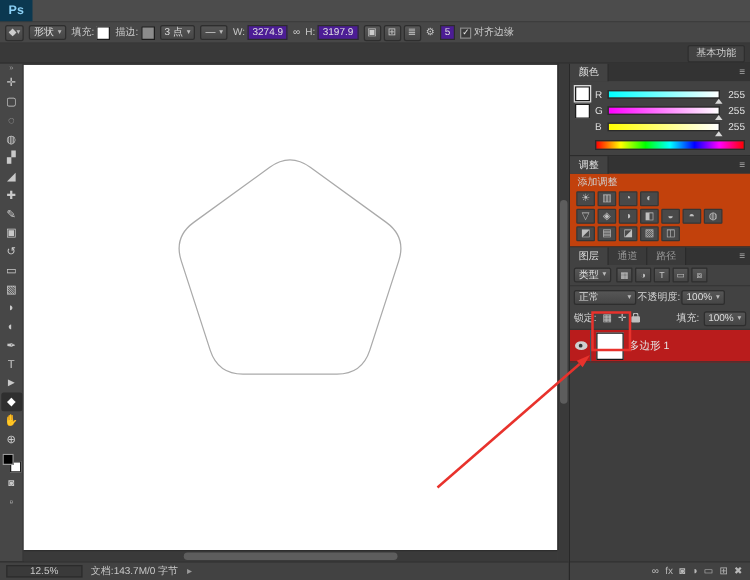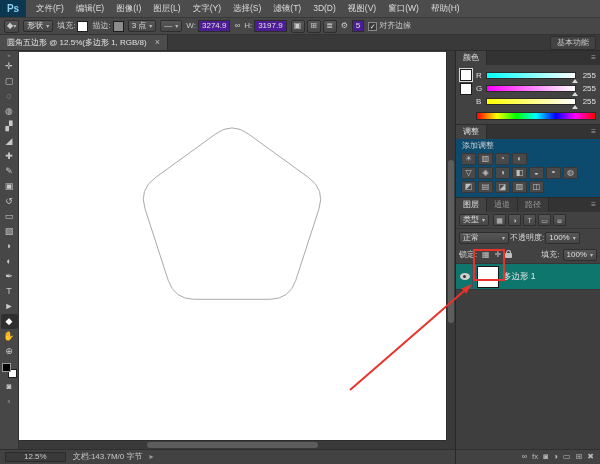--- a/index.html
+++ b/index.html
@@ -73,35 +73,35 @@
   .cp-swatch{width:12px;height:12px;background:#fff;border:1px solid #1c1c1c}
   .cp-swatch.selected{outline:1px solid #d8d8d8}
   .color-main{flex:1}
   .chan-row{display:flex;align-items:center;gap:3px;height:13px}
   .chan-label{width:7px;font-size:8px;color:#ddd}
   .chan-slider{flex:1;height:7px;border:1px solid #2a2a2a;position:relative}
   .chan-marker{position:absolute;right:-3px;bottom:-5px;width:0;height:0;border-left:3px solid transparent;border-right:3px solid transparent;border-bottom:4px solid #d8d8d8}
   .chan-value{width:17px;text-align:right;font-size:8px;color:#e0e0e0}
   .spectrum{height:8px;margin-top:4px;border:1px solid #2a2a2a;background:linear-gradient(to right,#ff0000,#ffff00,#00ff00,#00ffff,#0000ff,#ff00ff,#ff0000)}
 
-  .adj-panel{background:#0c4a6e;border-bottom:1px solid #2c2c2c;padding-bottom:3px}
+  .adj-panel{background:#c2410c;border-bottom:1px solid #2c2c2c;padding-bottom:3px}
   .adj-heading{padding:3px 6px 2px;font-size:8px;color:#cfcfcf}
   .adj-row{display:flex;gap:2px;padding:1px 5px}
   .adj-icon{width:15px;height:12px;background:#494949;border:1px solid #363636;border-radius:1px;display:flex;align-items:center;justify-content:center;font-size:8px;color:#c0c0c0}
 
   .layers-panel{flex:1;min-height:0;display:flex;flex-direction:column;background:#424242}
   .filter-row{height:17px;min-height:17px;display:flex;align-items:center;gap:2px;padding:0 3px;border-bottom:1px solid #363636;font-size:8px}
   .filter-icon{width:13px;height:12px;display:flex;align-items:center;justify-content:center;background:linear-gradient(#565656,#464646);border:1px solid #2e2e2e;border-radius:1px;font-size:7px;color:#c5c5c5}
   .blend-row{height:18px;min-height:18px;display:flex;align-items:center;gap:1px;padding:0 3px;font-size:8px}
   .blend-dd{width:50px;justify-content:space-between}
   .lock-row{height:17px;min-height:17px;display:flex;align-items:center;gap:3px;padding:0 3px;font-size:8px;border-bottom:1px solid #363636}
   .lock-icon{width:11px;height:12px;display:flex;align-items:center;justify-content:center;font-size:8px;color:#c5c5c5}
   .layers-list{flex:1;background:#3e3e3e;overflow:hidden}
   .layer-row{height:26px;display:flex;align-items:center;gap:4px;padding:0 3px 0 2px;border-bottom:1px solid #353535;background:#434343}
-  .layer-row.selected{background:#0f766e}
+  .layer-row.selected{background:#b91c1c}
   .eye-cell{width:15px;min-width:15px;height:100%;display:flex;align-items:center;justify-content:center;border-right:1px solid #383838}
   .layer-row.selected .eye-cell{border-right-color:#42525e}
   .eye{position:relative;width:10px;height:7px;background:#cfcfcf;border-radius:50%}
   .eye::after{content:"";position:absolute;left:3px;top:2px;width:3px;height:3px;background:#333;border-radius:50%}
   .thumb{width:22px;height:22px;min-width:22px;background:#fff;border:1px solid #161616}
   .layer-name{font-size:8.5px;color:#e6e6e6;flex:1;white-space:nowrap;overflow:hidden}
   .mini-lock{position:relative;display:inline-block;width:7px;height:5px;background:#bfbfbf;border-radius:1px;margin-right:3px}
   .mini-lock::before{content:"";position:absolute;left:1px;top:-3px;width:3px;height:3px;border:1px solid #bfbfbf;border-bottom:none;border-radius:3px 3px 0 0}
   .layers-footer{height:15px;min-height:15px;background:#424242;border-top:1px solid #303030;display:flex;align-items:center;justify-content:flex-end;gap:5px;padding:0 6px}
   .footer-icon{font-size:8px;color:#b8b8b8}
@@ -109,33 +109,20 @@
   
   .overlay{position:absolute;inset:0;z-index:40;pointer-events:none}
 </style>
 </head>
 <body>
 
 <div class="app">
 
   <div class="menubar">
     <div class="ps-logo">Ps</div>
-    <div style="display:flex;height:100%">
-        <div class="menu-item">文件(F)</div>
-        <div class="menu-item">编辑(E)</div>
-        <div class="menu-item">图像(I)</div>
-        <div class="menu-item">图层(L)</div>
-        <div class="menu-item">文字(Y)</div>
-        <div class="menu-item">选择(S)</div>
-        <div class="menu-item">滤镜(T)</div>
-        <div class="menu-item">3D(D)</div>
-        <div class="menu-item">视图(V)</div>
-        <div class="menu-item">窗口(W)</div>
-        <div class="menu-item">帮助(H)</div>
-      </div>
   </div>
 
   <div class="optionsbar">
     <div class="icon-btn">
       <span>◆</span>
       <span class="dd-arrow">▾</span>
     </div>
     <div class="dd">
       <span>形状</span>
       <span class="dd-arrow">▾</span>
@@ -174,24 +161,20 @@
     <span class="field">5</span>
     <div class="ob-group">
       <div class="checkbox">
         <span>✓</span>
       </div>
       <span>对齐边缘</span>
     </div>
   </div>
 
   <div class="tabbar">
-    <div class="doc-tab">
-      <span>圆角五边形 @ 12.5%(多边形 1, RGB/8)</span>
-      <span class="tab-close">×</span>
-    </div>
     <div class="workspace-btn">基本功能</div>
   </div>
 
   <div class="content">
     <div class="left-col">
       <div class="workrow">
 
         <div class="toolbar">
           <div class="tool-collapse">»</div>
           <div style="display:flex;flex-direction:column;align-items:center">

